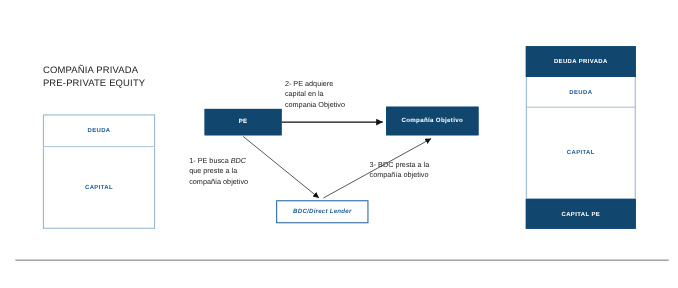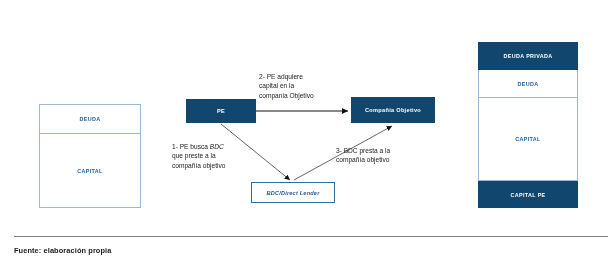--- a/index.html
+++ b/index.html
@@ -151,20 +151,22 @@
     color: #1a1a1a;
     letter-spacing: 0.1px;
     white-space: pre;
   }
 </style>
 </head>
 <body>
 
 <div class="stage">
 
+  <div class="heading heading-left"><span>COMPAÑIA PRIVADA</span>
+<span>PRE-PRIVATE EQUITY</span></div>
 
   <div class="stack stack-left">
     <div class="seg seg-outline seg-deuda">
       <span>DEUDA</span>
     </div>
     <div class="seg seg-outline seg-capital">
       <span>CAPITAL</span>
     </div>
   </div>
 
@@ -213,15 +215,14 @@
 <span>compania Objetivo</span></div>
 
   <div class="note note-1"><span>1- PE busca </span><em>BDC</em>
 <span>que preste a la</span>
 <span>compañía objetivo</span></div>
 
   <div class="note note-3"><span>3- BDC presta a la</span>
 <span>compañía objetivo</span></div>
 
   <div class="footer-rule"></div>
-  <div class="footer-text">Fuente: elaboración propia</div>
 
 </div>
 
 </body></html>

